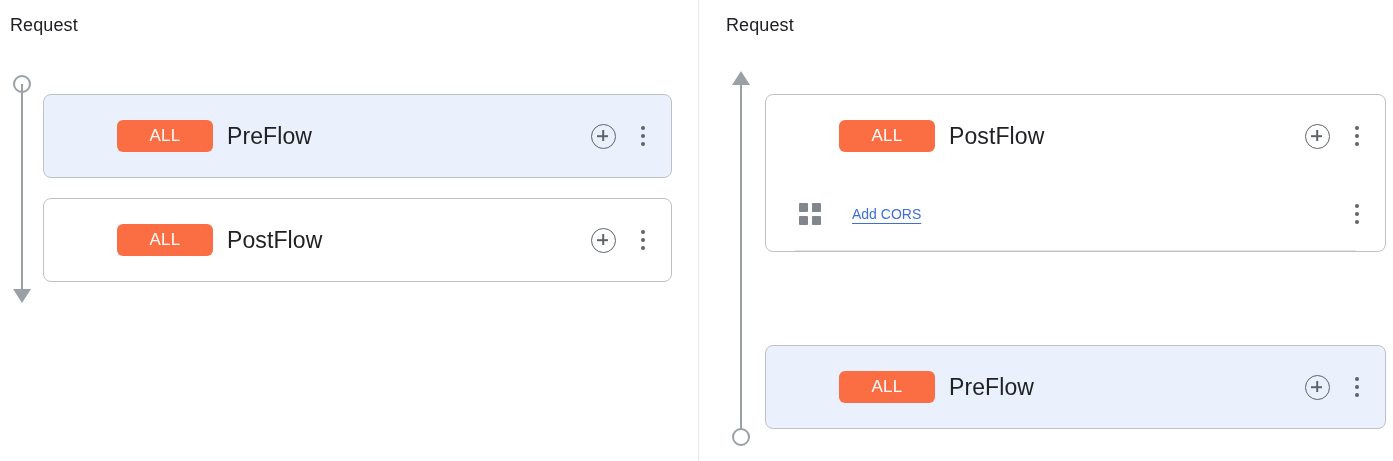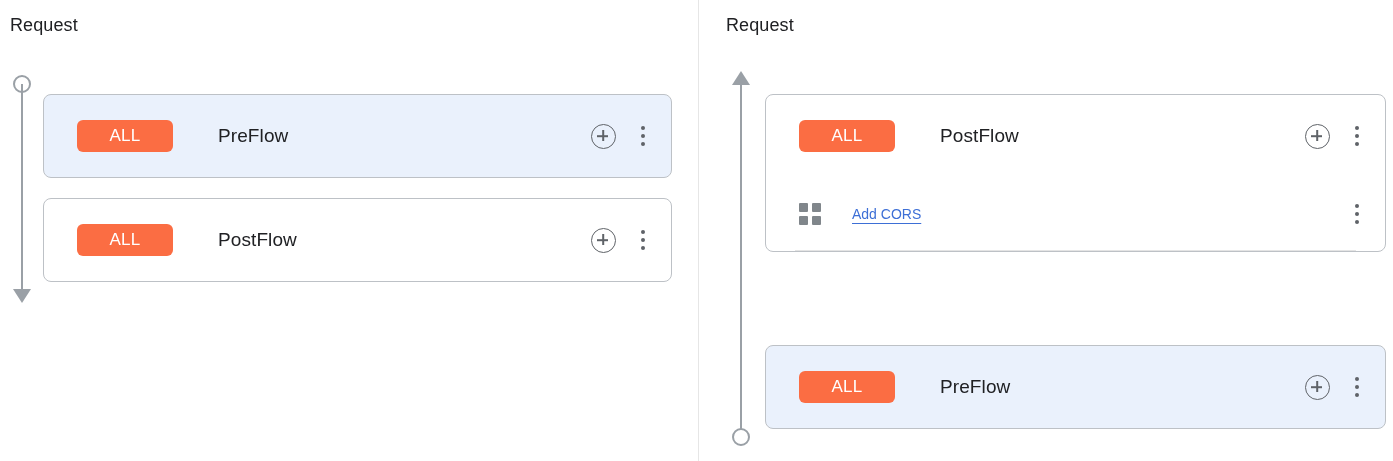--- a/index.html
+++ b/index.html
@@ -108,25 +108,26 @@
     width: 96px;
     height: 32px;
     border-radius: 6px;
     background: #fb6d43;
     color: #ffffff;
     font-size: 17px;
     line-height: 32px;
     text-align: center;
     letter-spacing: 0.3px;
     user-select: none;
+    margin-left: 40px;
   }
 
   .flow-name {
-    margin-left: 45px;
-    font-size: 19px;
+    margin-left: 14px;
+    font-size: 23px;
     color: #202124;
     font-weight: 400;
     letter-spacing: 0.1px;
     white-space: nowrap;
   }
 
   .row-spacer { flex: 1 1 auto; }
 
   
   .icon-btn {

